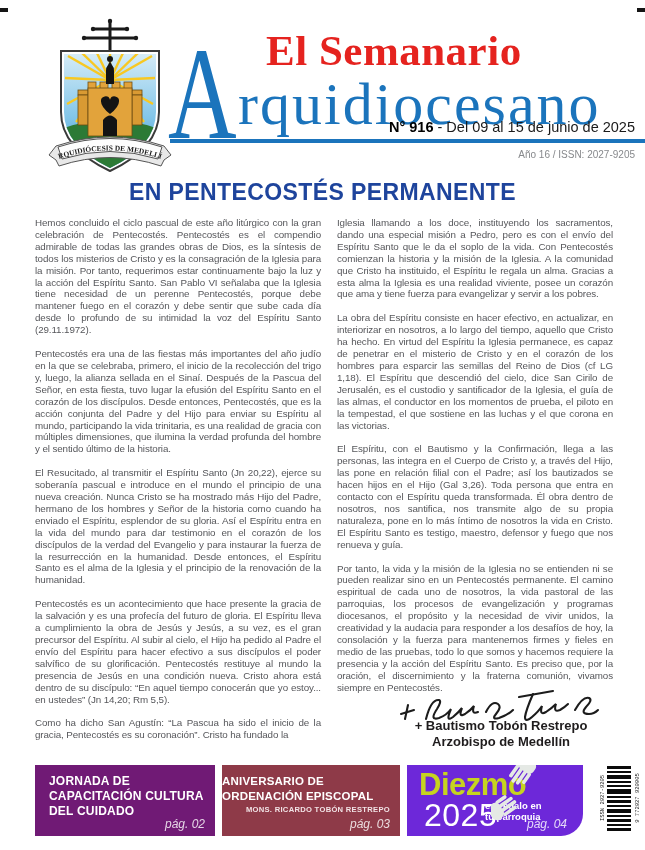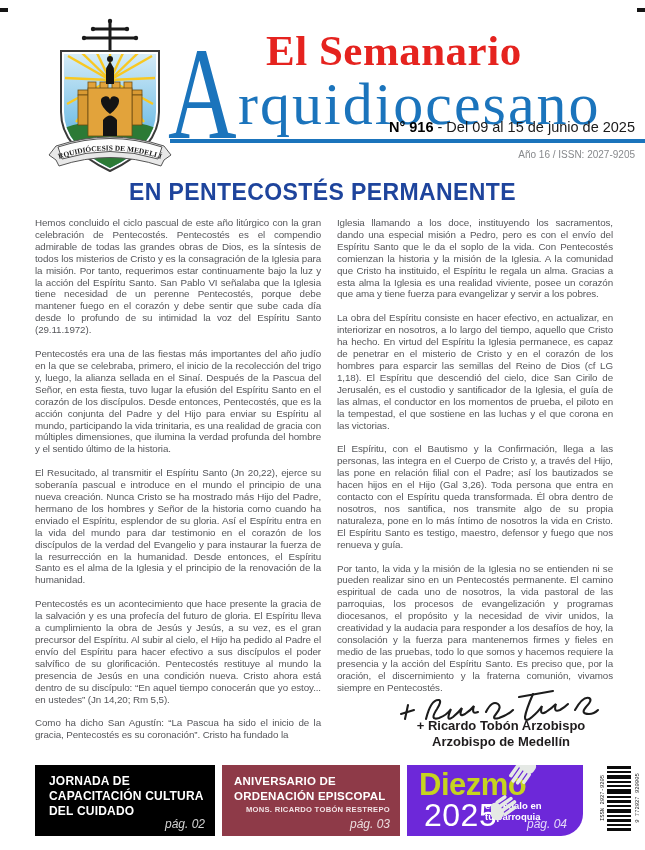--- a/index.html
+++ b/index.html
@@ -33,22 +33,22 @@
      text-align:justify;color:#56575b;}
   .col p:last-child{margin-bottom:0;}
 
   .signature{position:absolute;left:378px;top:686px;width:246px;text-align:center;}
   .sig-script{display:block;margin:0 auto -14px;}
   .sig-name{font-size:13px;font-weight:700;color:#1f1c1d;line-height:1.25;}
   .sig-role{font-size:13px;font-weight:700;color:#1f1c1d;line-height:1.25;}
 
   
   .banner{position:absolute;top:765px;height:71px;box-sizing:border-box;color:#fff;}
-  .banner1{left:35px;width:180px;background:#000000;padding:9px 10px 6px 14px;}
-  .banner2{left:222px;width:178px;background:#8e3a48;padding:9px 10px 6px 12px;}
+  .banner1{left:35px;width:180px;background:#701a75;padding:9px 10px 6px 14px;}
+  .banner2{left:222px;width:178px;background:#8e3a48;padding:9px 10px 6px 0;}
   .banner3{left:407px;width:176px;background:#6d28d9;border-bottom-right-radius:22px;overflow:hidden;}
   .banner-title{font-size:12px;font-weight:700;line-height:15px;letter-spacing:.2px;}
   .banner2 .banner-title{font-size:11.5px;}
   .banner-sub{font-size:7.6px;font-weight:700;letter-spacing:.3px;color:#f2e3e6;margin-top:1px;text-align:right;}
   .banner-page{position:absolute;right:10px;bottom:5px;font-style:italic;font-size:12px;
      color:rgba(255,255,255,.82);font-weight:400;}
   .banner3 .banner-page{right:16px;}
 
   .diezmo-brand{position:absolute;left:12px;top:2px;font-size:31px;font-weight:800;
      color:#c6d320;letter-spacing:-.5px;}
@@ -181,21 +181,21 @@
       <g stroke="#1c1c1c" stroke-width="2.1" fill="none" stroke-linecap="round">
         <path d="M8,28 l13,-4"></path>
         <path d="M15,19 l-3,14"></path>
         <path d="M33,33 q5,-20 13,-19 q3,1 -2,9 q-8,12 2,9 q8,-3 12,-9 q-6,14 2,8 q6,-5 9,-9 q-4,10 3,6 q6,-4 9,-8 q-3,9 4,6"></path>
         <path d="M93,26 q6,-12 12,-8 q4,3 -2,10 q-5,6 3,4 q9,-3 14,-8"></path>
         <path d="M126,11 l34,-6"></path>
         <path d="M140,8 q-7,16 -8,23 q0,6 7,0 q7,-6 10,-11 q-3,10 4,6 q6,-4 10,-8 q-3,9 4,6 q5,-3 8,-6"></path>
         <path d="M182,24 q8,-14 14,-12 q4,2 -3,9 q-6,7 3,7 q5,0 9,-4"></path>
       </g>
     </svg>
-    <div class="sig-name">+ Ricardo Tobón Arzobispo</div>
+    <div class="sig-name">+ Bautismo Tobón Restrepo</div>
     <div class="sig-role">Arzobispo de Medellín</div>
   </div>
 
   <div class="banner banner1">
     <div class="banner-title">JORNADA DE CAPACITACIÓN CULTURA DEL CUIDADO</div>
     <div class="banner-page">pág. 02</div>
   </div>
 
   <div class="banner banner2">
     <div class="banner-title">ANIVERSARIO DE ORDENACIÓN EPISCOPAL</div>

